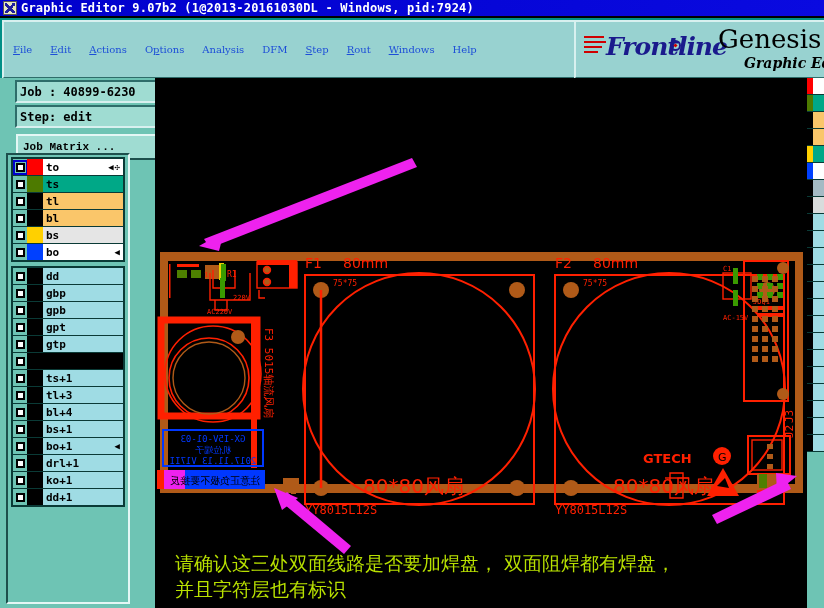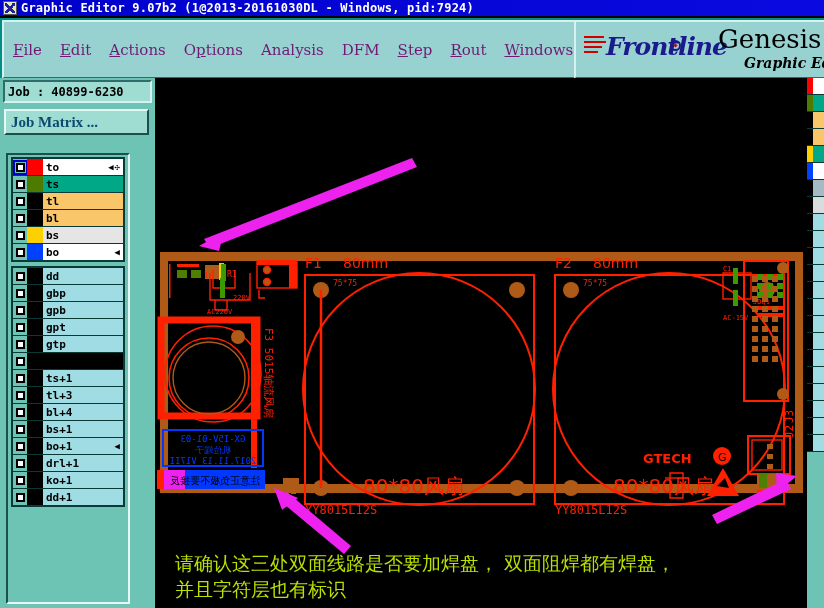--- a/index.html
+++ b/index.html
@@ -41,21 +41,21 @@
   }
   .menubar{
     position:absolute;left:2px;top:2px;width:570px;height:55px;
     background:#98d2d0;
     border:2px solid;
     border-color:#d8f0ef #2e6d6a #2e6d6a #d8f0ef;
     display:flex;align-items:center;
   }
   .menuitem{
     font-family:"DejaVu Serif",serif;
-    font-size:15px;color:#701a75;
+    font-size:10px;color:#1d4ed8;
     padding:0 9px;white-space:nowrap;cursor:default;
   }
   .menuitem u{text-decoration:underline;}
 
   .logobox{
     position:absolute;left:574px;top:2px;width:248px;height:55px;
     background:#98d2d0;
     border:2px solid;
     border-color:#d8f0ef #2e6d6a #2e6d6a #d8f0ef;
     overflow:hidden;
@@ -88,38 +88,39 @@
   .logo-sub{
     position:absolute;left:168px;top:33px;
     font-family:"DejaVu Serif",serif;font-style:italic;font-weight:bold;
     font-size:14px;color:#000;white-space:nowrap;
   }
 
   
   .leftpanel{
     position:absolute;left:0;top:78px;width:155px;height:530px;
     background:#6ec4b4;
+    padding-left:12px;
   }
   .fieldrow{
     margin:2px 3px 0 3px;height:19px;background:#9fdcd2;
     border:2px solid;border-color:#2e6d6a #d8f0ef #d8f0ef #2e6d6a;
     display:flex;align-items:center;overflow:hidden;
   }
   .fieldrow span{
     font-family:"DejaVu Sans Mono",monospace;font-size:12px;font-weight:bold;
     color:#000;white-space:nowrap;padding-left:3px;
   }
   .matrixbtn{
     margin:6px 6px 0 4px;height:22px;background:#9fdcd2;
     border:2px solid;border-color:#e4f7f5 #1d4f4c #1d4f4c #e4f7f5;
     display:flex;align-items:center;
   }
   .matrixbtn span{
-    font-family:Liberation Serif, serif;font-size:15px;font-weight:bold;
-    color:#0c4a6e;padding-left:5px;white-space:nowrap;
+    font-family:Liberation Mono, monospace;font-size:11px;font-weight:bold;
+    color:#000000;padding-left:5px;white-space:nowrap;
   }
 
   
   .layerbox{
     position:absolute;left:6px;top:75px;width:124px;bottom:4px;
     background:#6ec4b4;
     border:2px solid;border-color:#1d4f4c #e4f7f5 #e4f7f5 #1d4f4c;
     padding:2px 0 0 0;box-sizing:border-box;
   }
   .lgroup{margin:0 3px 4px 3px;border:2px solid #0a3a36;background:#000;}
@@ -198,20 +199,23 @@
       <div class="logo-front" style="left:30px;">Frontline</div>
       <div class="logo-dot"></div>
       <div class="logo-gen">Genesis</div>
       <div class="logo-sub">Graphic Ed</div>
     </div>
   </div>
 
   <div class="leftpanel">
     <div class="fieldrow">
       <span>Job : 40899-6230</span>
+    </div>
+    <div class="fieldrow">
+      <span>Step: edit</span>
     </div>
     <div class="matrixbtn">
       <span>Job Matrix ...</span>
     </div>
     <div class="layerbox" id="layerbox">
         <div class="lgroup">
           <div class="lrow sel">
             <div class="lchk">
               <i></i>
             </div>

